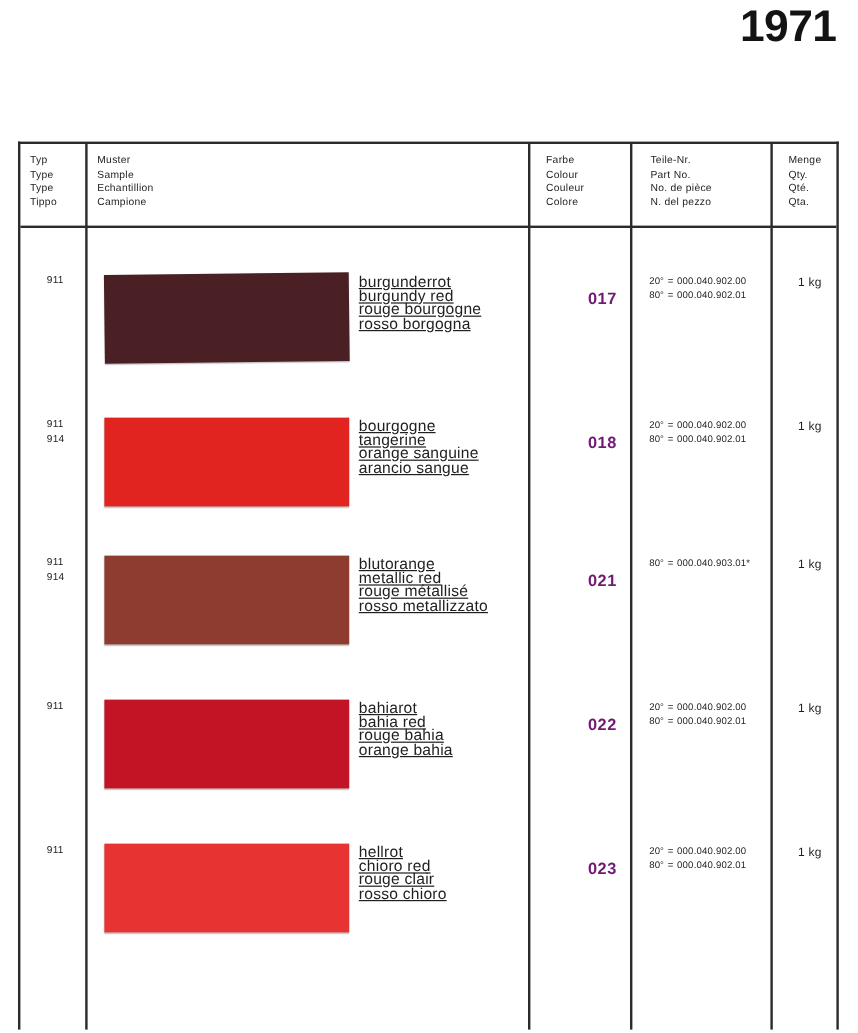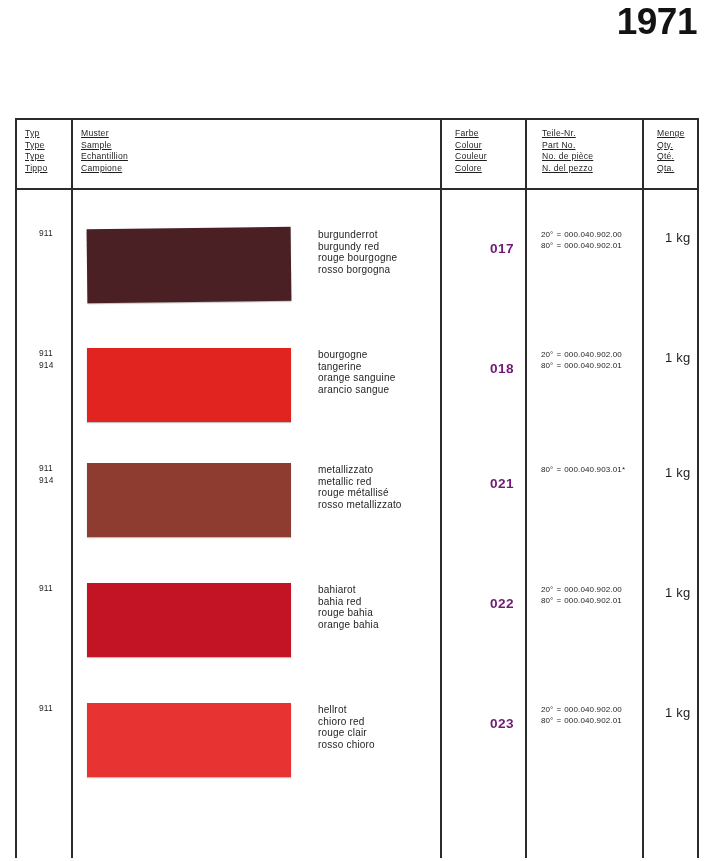--- a/index.html
+++ b/index.html
@@ -78,21 +78,21 @@
     border-bottom: 2px solid #2b2b2b;
   }
   .head-cell {
     position: absolute;
     top: 8px;
     font-size: 8.6px;
     line-height: 11.6px;
     color: #1f1f1f;
     letter-spacing: 0.25px;
   }
-  .head-cell div { white-space: nowrap; text-decoration: underline; }
+  .head-cell div { white-space: nowrap; }
 
   
   #table-body {
     position: absolute;
     left: 0;
     top: 68px;
     right: 0;
     bottom: 0;
   }
 
@@ -119,26 +119,27 @@
     left: 70px;
     top: 0;
     width: 204px;
     height: 74px;
     box-shadow: 0 1px 1px rgba(0,0,0,0.25);
   }
   .swatch.tilted { transform: rotate(-0.65deg); }
 
   .cell-names {
     position: absolute;
-    left: 301px;
+    left: 282px;
     top: 1px;
-    font-size: 10px;
+    font-size: 13px;
     line-height: 11.6px;
     color: #1f1f1f;
     letter-spacing: 0.2px;
+    text-decoration: underline;
   }
   .cell-names div { white-space: nowrap; }
 
   .cell-code {
     position: absolute;
     left: 456px;
     top: 13px;
     width: 58px;
     text-align: center;
     font-size: 13.6px;
@@ -157,21 +158,21 @@
     letter-spacing: 0.15px;
   }
   .cell-part div { white-space: nowrap; }
   .cell-part .deg { letter-spacing: 0.1px; }
   .cell-part .eq { padding: 0 3px; }
 
   .cell-qty {
     position: absolute;
     left: 648px;
     top: 2px;
-    font-size: 13px;
+    font-size: 10px;
     color: #1f1f1f;
     letter-spacing: 0.2px;
     white-space: nowrap;
   }
 </style>
 </head>
 <body>
 
 <div id="header-block">
   <div id="year-title">1971</div>
@@ -258,21 +259,21 @@
       <div class="cell-qty">1 kg</div>
     </div>
 
     <div class="sample-row" style="top:275px">
       <div class="cell-typ">
         <div>911</div>
         <div>914</div>
       </div>
       <div class="swatch" id="sw2" style="background-color: rgb(141, 60, 47);"></div>
       <div class="cell-names">
-        <div>metallizzato</div>
+        <div>blutorange</div>
         <div>metallic red</div>
         <div>rouge métallisé</div>
         <div>rosso metallizzato</div>
       </div>
       <div class="cell-code">021</div>
       <div class="cell-part">
         <div><span class="deg">80°</span><span class="eq">=</span><span>000.040.903.01*</span></div>
       </div>
       <div class="cell-qty">1 kg</div>
     </div>

